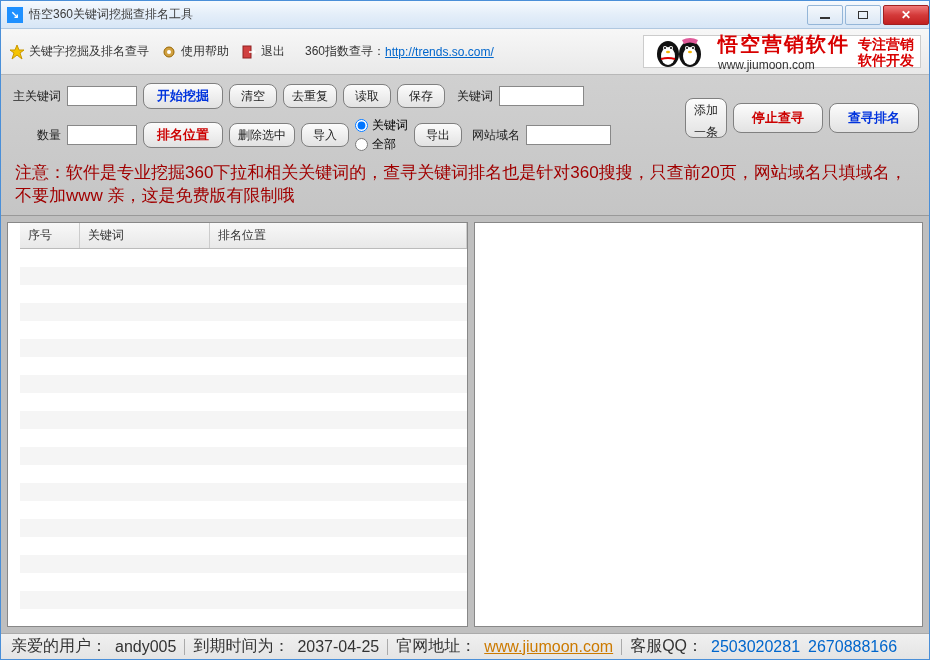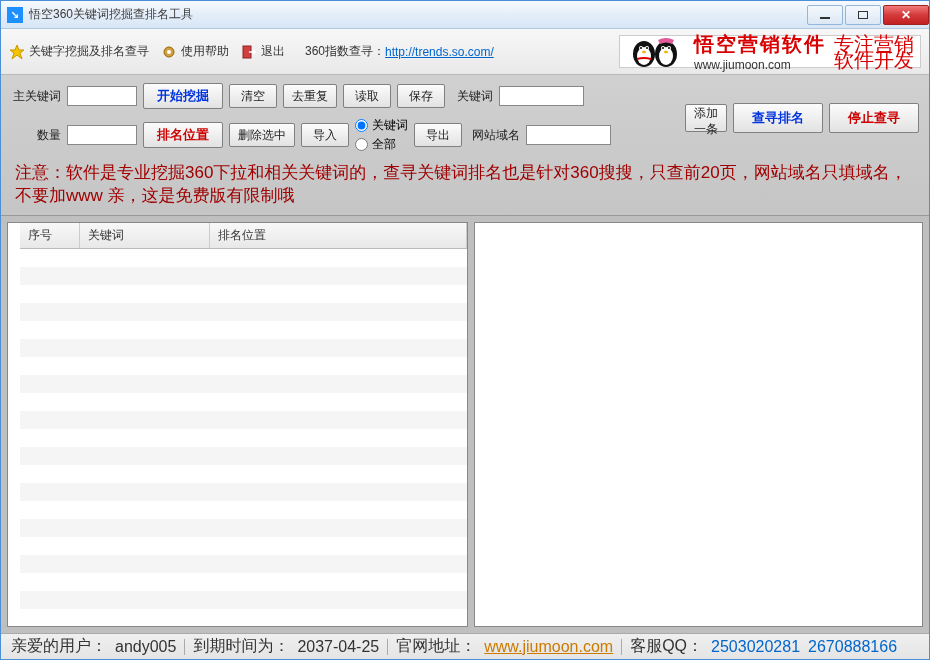--- a/index.html
+++ b/index.html
@@ -53,45 +53,45 @@
 .toolbar .link { color:#0066cc; text-decoration:underline; }
 .toolbar .ico { width:16px;height:16px;margin-right:4px;}
 .ico.star svg, .ico.gear svg, .ico.exit svg { width:16px;height:16px;}
 .banner {
   margin-left:auto; display:flex; align-items:center; gap:8px;
   border:1px solid #ccc; background:#fff; padding:2px 6px; height:33px;
 }
 .penguins svg { width:60px;height:36px;}
 .banner .brand { color:#d80000; font-size:20px; font-weight:bold; letter-spacing:2px;}
 .banner .url { color:#333; font-size:12px;}
-.banner .slogan { color:#d80000; font-size:20px; font-weight:normal; text-align:right; line-height:16px;}
+.banner .slogan { color:#d80000; font-size:14px; font-weight:bold; text-align:right; line-height:16px;}
 
 
 .ctrl {
   background: linear-gradient(to bottom,#d0d0d0,#c5c5c5);
   border-bottom:1px solid #999;
   padding:8px 10px 4px;
 }
 .ctrl-rows { display:flex; gap:6px;}
 .ctrl-col { display:flex; flex-direction:column; gap:8px;}
 .row { display:flex; align-items:center; gap:6px;}
 .lbl { color:#222; min-width:50px; text-align:right;}
 input.txt {
   border:1px solid #888; height:20px; padding:0 4px; background:#fff;
 }
 .btn {
   height:24px; min-width:48px; padding:0 8px;
   background:linear-gradient(to bottom,#fcfcfc,#e2e2e2);
-  border:1px solid #808080; border-radius:2px;
+  border:1px solid #808080; border-radius:8px;
   font-size:12px; color:#222; cursor:pointer;
 }
 .btn.lg { min-width:80px; height:26px; font-size:13px;}
 .btn.blue { color:#0033dd; font-weight:bold;}
 .btn.red { color:#cc0000; font-weight:bold;}
-.btn.tall { height:28px; min-width:38px; line-height:16px;margin-left:17px;}
+.btn.tall { height:40px; min-width:38px; line-height:22px;margin-left:17px;}
 .radio-wrap { display:flex;flex-direction:column;gap:2px;}
 .radio-wrap label{display:flex;align-items:center;gap:4px;}
 .radio-wrap input{margin:0;}
 .notice { color:#a00000; padding:8px 4px 4px; font-size:17px;}
 
 
 .work { flex:1; display:flex; background:#bfbfbf; padding:6px; gap:6px;}
 .left-pane { flex:1; background:#fff; border:1px solid #888; display:flex;flex-direction:column;padding-left:12px;}
 .right-pane { flex:1; background:#fff; border:1px solid #888;}
 .table-head { display:flex; background:linear-gradient(to bottom,#f8f8f8,#e8e8e8); border-bottom:1px solid #bbb;}
@@ -221,22 +221,22 @@
           </div>
           <button class="btn">导出</button>
           <span class="lbl" style="min-width:52px">网站域名</span>
           <input class="txt" style="width: 85px;">
         </div>
       </div>
 
       <div class="row" style="align-items:center;">
         <button class="btn tall" style="white-space:pre-line">添加
 一条</button>
+        <button class="btn lg red" style="height:30px;min-width:90px">停止查寻</button>
         <button class="btn lg blue" style="height:30px;min-width:90px">查寻排名</button>
-        <button class="btn lg red" style="height:30px;min-width:90px">停止查寻</button>
       </div>
     </div>
     <div class="notice">注意：软件是专业挖掘360下拉和相关关键词的，查寻关键词排名也是针对360搜搜，只查前20页，网站域名只填域名，不要加www      亲，这是免费版有限制哦</div>
   </div>
 
   <div class="work">
     <div class="left-pane">
       <div class="table-head">
         <div class="th c1">序号</div>
         <div class="th c2">关键词</div>

